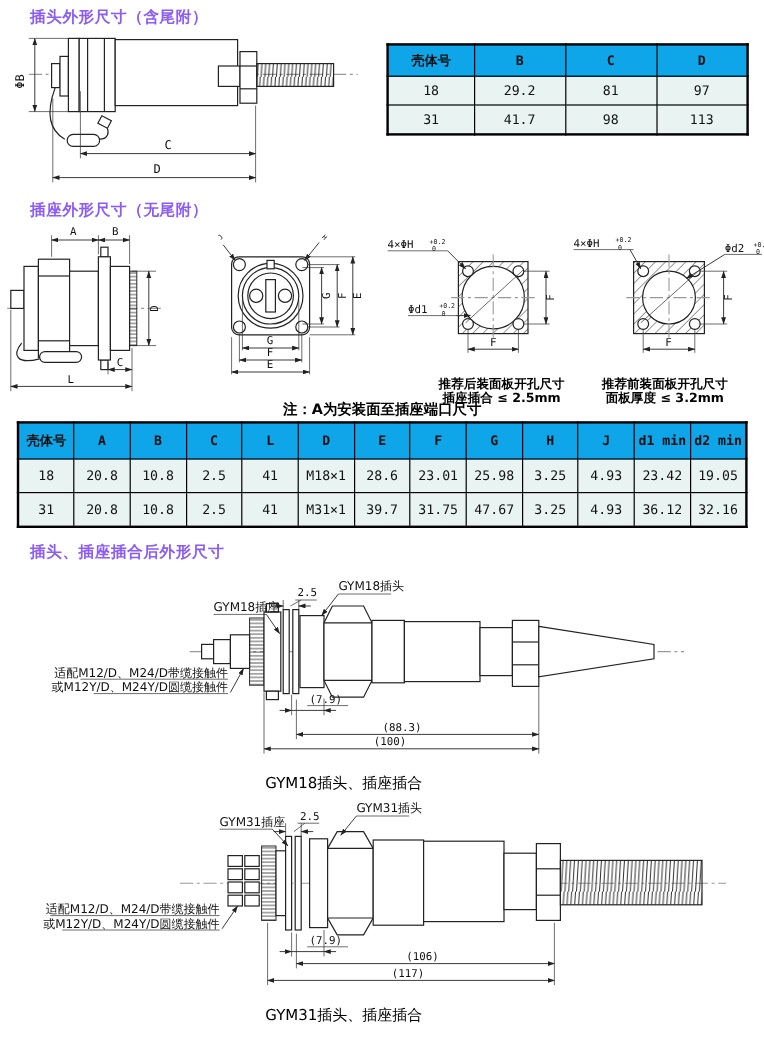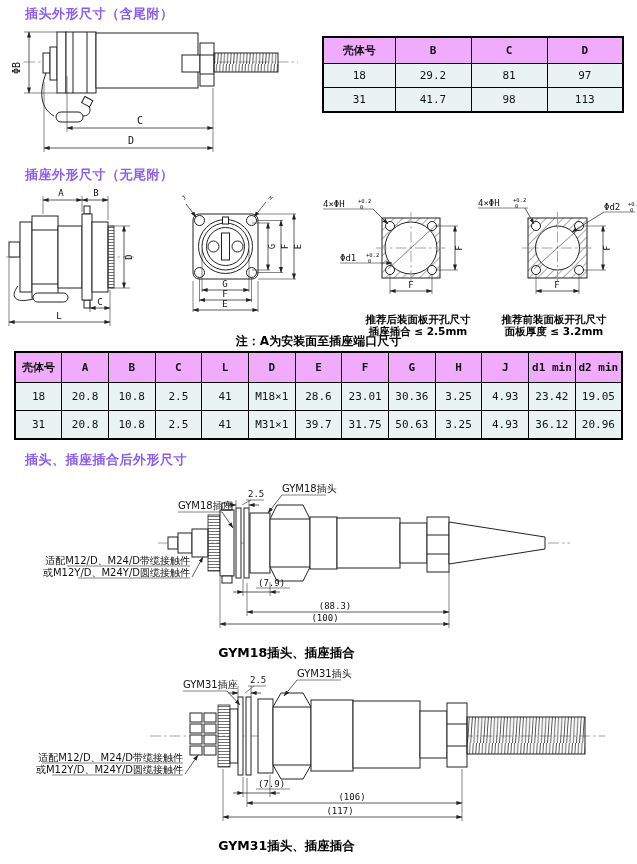--- a/index.html
+++ b/index.html
@@ -1,25 +1,25 @@
 <!DOCTYPE html>
 <html><head>
 <meta charset="utf-8">
 <style>
   html,body{margin:0;padding:0;}
   body{width:637px;height:864px;background:#fff;position:relative;overflow:hidden;
        font-family:"DejaVu Sans",sans-serif;color:#111;}
   .abs{position:absolute;}
   .sec-title{font-size:13px;font-weight:bold;color:#8b5cf6;letter-spacing:.5px;white-space:nowrap;}
   .note{width:637px;text-align:center;font-size:12px;font-weight:bold;color:#000;}
-  .big-cap{width:573px;text-align:center;font-size:12.5px;font-weight:bold;color:#000;}
+  .big-cap{width:573px;text-align:center;font-size:12.5px;font-weight:normal;color:#000;}
   .small-cap{font-size:10.5px;font-weight:bold;color:#000;text-align:center;white-space:nowrap;margin-top:19px;}
   table.dt{border-collapse:collapse;border:2px solid #000;table-layout:fixed;
            font-family:"DejaVu Sans Mono","DejaVu Sans",monospace;font-size:11px;text-align:center;}
-  table.dt th{background:#f0abfc;font-weight:bold;border:1px solid #000;padding:0;}
+  table.dt th{background:#0ea5e9;font-weight:bold;border:1px solid #000;padding:0;}
   table.dt td{background:#e9f4f2;border:1px solid #000;padding:0;}
   table.t1 th{height:25px;} table.t1 td{height:23px;}
   table.t2 th{height:29px;} table.t2 td{height:27px;}
   svg{position:absolute;overflow:visible;}
   svg text{fill:#111;}
   .dim{font:9px "DejaVu Sans Mono",monospace;}
   .dimb{font:10px "DejaVu Sans Mono",monospace;}
   .cjk{font:10px "DejaVu Sans",sans-serif;}
   .tol{font:5.5px "DejaVu Sans Mono",monospace;}
   .ln{stroke:#222;stroke-width:1;fill:none;}
@@ -297,40 +297,40 @@
   </tr>
   <tr>
     <td>18</td>
     <td>20.8</td>
     <td>10.8</td>
     <td>2.5</td>
     <td>41</td>
     <td>M18×1</td>
     <td>28.6</td>
     <td>23.01</td>
-    <td>30.36</td>
+    <td>25.98</td>
     <td>3.25</td>
     <td>4.93</td>
     <td>23.42</td>
     <td>19.05</td>
   </tr>
   <tr>
     <td>31</td>
     <td>20.8</td>
     <td>10.8</td>
     <td>2.5</td>
     <td>41</td>
     <td>M31×1</td>
     <td>39.7</td>
     <td>31.75</td>
-    <td>50.63</td>
+    <td>47.67</td>
     <td>3.25</td>
     <td>4.93</td>
     <td>36.12</td>
-    <td>20.96</td>
+    <td>32.16</td>
   </tr>
 </tbody>
   </table>
 
 <div class="abs sec-title" style="left:25px;top:451px">插头、插座插合后外形尺寸</div>
 
 <svg style="left:0;top:473px" width="637" height="172" viewBox="0 0 637 172">
   <g>
       <path class="cl" d="M158,70 H570"></path>
     </g>

